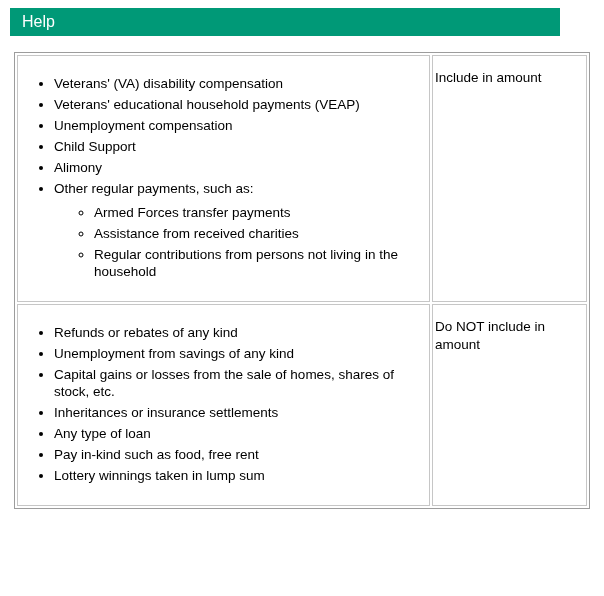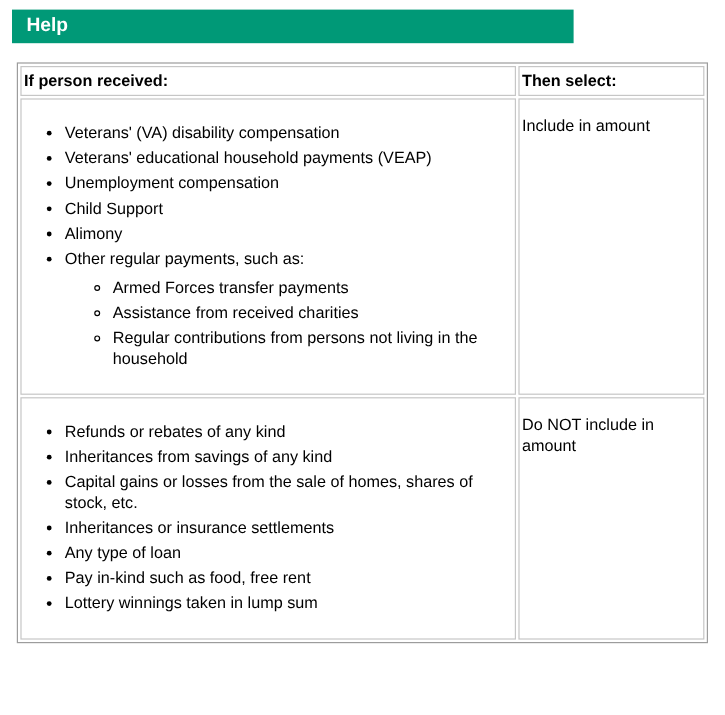--- a/index.html
+++ b/index.html
@@ -10,29 +10,28 @@
     background: #ffffff;
     font-family: "Liberation Sans", sans-serif;
     font-size: 13.5px;
     color: #000000;
     overflow: hidden;
   }
   .help-bar {
     position: absolute;
     left: 10px;
     top: 8px;
-    width: 468px;
+    width: 550px;
     height: 28px;
     background: #009977;
     color: #ffffff;
     font-size: 16px;
     line-height: 28px;
     padding-left: 12px;
     box-sizing: border-box;
-    font-weight: bold;
   }
   table.help-table {
     position: absolute;
     left: 14px;
     top: 52px;
     width: 574px;
     border-collapse: separate;
     border-spacing: 2px;
     border: 1px solid #9c9c9c;
     table-layout: fixed;
@@ -82,24 +81,20 @@
 <div class="help-bar" style="background: rgb(0, 153, 119);">
   <span>Help</span>
 </div>
 
 <table class="help-table">
   <colgroup>
       <col class="c1">
       <col class="c2">
     </colgroup>
   <tbody>
-      <tr>
-    <th>If person received:</th>
-    <th>Then select:</th>
-  </tr>
   <tr>
     <td>
       <ul class="top-list">
         <li>Veterans' (VA) disability compensation</li>
         <li>Veterans' educational household payments (VEAP)</li>
         <li>Unemployment compensation</li>
         <li>Child Support</li>
         <li>Alimony</li>
         <li>
           <span>Other regular payments, such as:</span>
@@ -110,21 +105,21 @@
           </ul>
         </li>
       </ul>
     </td>
     <td class="then-cell">Include in amount</td>
   </tr>
   <tr>
     <td>
       <ul class="top-list">
         <li>Refunds or rebates of any kind</li>
-        <li>Inheritances from savings of any kind</li>
+        <li>Unemployment from savings of any kind</li>
         <li>Capital gains or losses from the sale of homes, shares of stock, etc.</li>
         <li>Inheritances or insurance settlements</li>
         <li>Any type of loan</li>
         <li>Pay in-kind such as food, free rent</li>
         <li>Lottery winnings taken in lump sum</li>
       </ul>
     </td>
     <td class="then-cell">Do NOT include in amount</td>
   </tr>
 </tbody>

